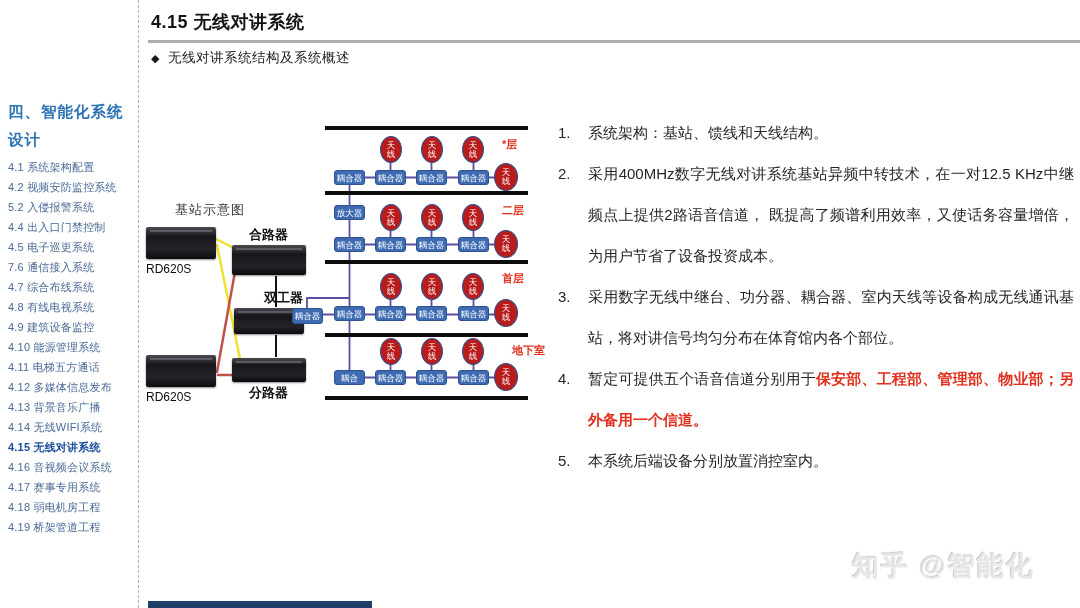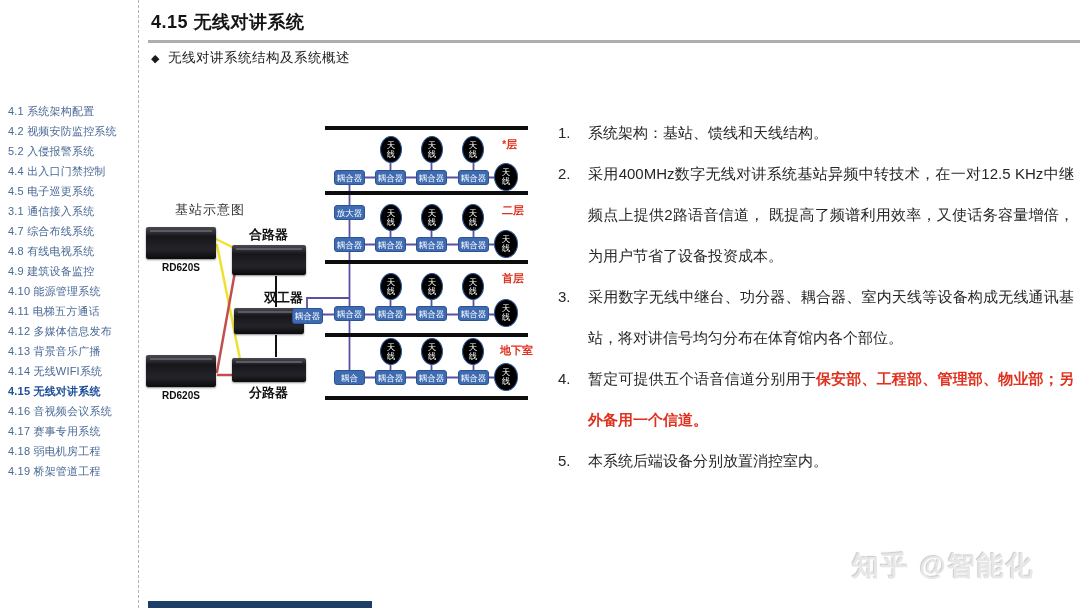--- a/index.html
+++ b/index.html
@@ -17,53 +17,54 @@
   .title-rule{position:absolute;left:148px;top:40px;width:932px;height:2.5px;background:#aeaeae;}
   .subtitle{position:absolute;left:151px;top:49px;font-size:13.5px;color:#1a1a1a;letter-spacing:.5px;}
   .subtitle .bullet{font-size:11px;margin-right:8px;}
   
   .diagram{position:absolute;left:140px;top:105px;width:412px;height:340px;}
   .diagram svg{position:absolute;left:0;top:0;z-index:1;}
   .slab{position:absolute;left:185px;width:203px;height:3.5px;background:#0d0d0d;z-index:3;}
   .blk{position:absolute;width:31px;height:15px;background:#3e6bb2;border:1px solid #2d5391;
        border-radius:3px;color:#fff;font-size:8.5px;line-height:14px;text-align:center;z-index:4;
        box-sizing:border-box;white-space:nowrap;overflow:hidden;}
-  .ant{position:absolute;width:22px;height:27px;background:#000000;border:1px solid #2d5391;
+  .ant{position:absolute;width:22px;height:27px;background:#b91c1c;border:1px solid #2d5391;
        border-radius:50%;display:flex;align-items:center;justify-content:center;z-index:4;box-sizing:border-box;}
   .ant .ant-t{display:inline-block;width:10px;color:#fff;font-size:8.5px;line-height:9px;
        word-break:break-all;text-align:center;}
   .flabel{position:absolute;color:#e0301e;font-weight:bold;font-size:11px;z-index:5;white-space:nowrap;}
   .rack{position:absolute;background:linear-gradient(180deg,#4a4a50 0%,#17171b 30%,#232329 70%,#0b0b0e 100%);
        border-radius:2px;box-shadow:0 1px 2px rgba(0,0,0,.45);z-index:4;}
   .rack:after{content:"";position:absolute;left:6%;right:6%;top:3px;height:2px;background:#63646b;opacity:.85;}
   .dev-label{position:absolute;font-weight:bold;font-size:13px;color:#111;z-index:5;white-space:nowrap;}
   .diag-title{position:absolute;font-size:13px;font-weight:400;color:#333;letter-spacing:1px;z-index:5;}
-  .rd-label{position:absolute;font-weight:bold;font-size:10px;color:#0d0d0d;z-index:5;width:70px;text-align:center;}
+  .rd-label{position:absolute;font-weight:normal;font-size:12px;color:#0d0d0d;z-index:5;width:70px;}
   
   .points{position:absolute;left:558px;top:112px;width:516px;font-size:15px;line-height:41px;color:#262626;}
   .pt{display:flex;}
   .pt-num{width:30px;flex:none;}
   .pt-txt{flex:1;text-align:justify;}
   .hl{color:#e0301e;font-weight:bold;}
   
   .watermark{position:absolute;left:852px;top:548px;font-size:27px;font-weight:bold;letter-spacing:2px;
        color:#e7e7e7;text-shadow:1px 1px 1px #fff,-1px -1px 1px #c9c9c9;}
   .bottom-bar{position:absolute;left:148px;top:601px;width:224px;height:7px;background:#1d3e66;}
 </style>
 </head>
 <body>
 
 <div class="sidebar">
+  <div class="sb-head">四、智能化系统设计</div>
   <div class="sb-list">
     <div class="sb-item">4.1 系统架构配置</div>
     <div class="sb-item">4.2 视频安防监控系统</div>
     <div class="sb-item">5.2 入侵报警系统</div>
     <div class="sb-item">4.4 出入口门禁控制</div>
     <div class="sb-item">4.5 电子巡更系统</div>
-    <div class="sb-item">3.1 通信接入系统</div>
+    <div class="sb-item">7.6 通信接入系统</div>
     <div class="sb-item">4.7 综合布线系统</div>
     <div class="sb-item">4.8 有线电视系统</div>
     <div class="sb-item">4.9 建筑设备监控</div>
     <div class="sb-item">4.10 能源管理系统</div>
     <div class="sb-item">4.11 电梯五方通话</div>
     <div class="sb-item">4.12 多媒体信息发布</div>
     <div class="sb-item">4.13 背景音乐广播</div>
     <div class="sb-item">4.14 无线WIFI系统</div>
     <div class="sb-item active">4.15 无线对讲系统</div>
     <div class="sb-item">4.16 音视频会议系统</div>
@@ -111,21 +112,21 @@
 
   <div class="slab" style="top:21px"></div>
   <div class="slab" style="top:86px"></div>
   <div class="slab" style="top:155px"></div>
   <div class="slab" style="top:228px"></div>
   <div class="slab" style="top:291px"></div>
 
   <div class="flabel" style="left:362px;top:32px">*层</div>
   <div class="flabel" style="left:362px;top:98px">二层</div>
   <div class="flabel" style="left:362px;top:166px">首层</div>
-  <div class="flabel" style="left:360px;top:238px">地下室</div>
+  <div class="flabel" style="left:372px;top:238px">地下室</div>
 
   <div class="diag-title" style="left:35px;top:96px">基站示意图</div>
   <div class="rack" style="left:6px;top:122px;width:70px;height:32px"></div>
   <div class="rd-label" style="left:6px;top:157px">RD620S</div>
   <div class="rack" style="left:6px;top:250px;width:70px;height:32px"></div>
   <div class="rd-label" style="left:6px;top:285px">RD620S</div>
 
   <div class="dev-label" style="left:109px;top:121px">合路器</div>
   <div class="rack" style="left:92px;top:140px;width:74px;height:30px"></div>
   <div class="dev-label" style="left:124px;top:184px">双工器</div>

